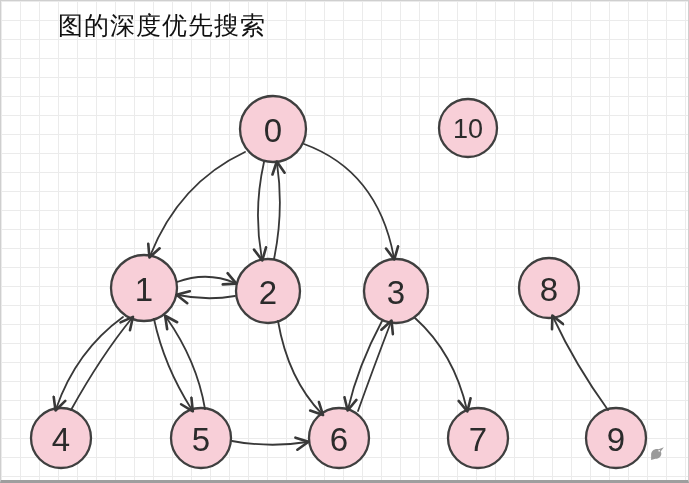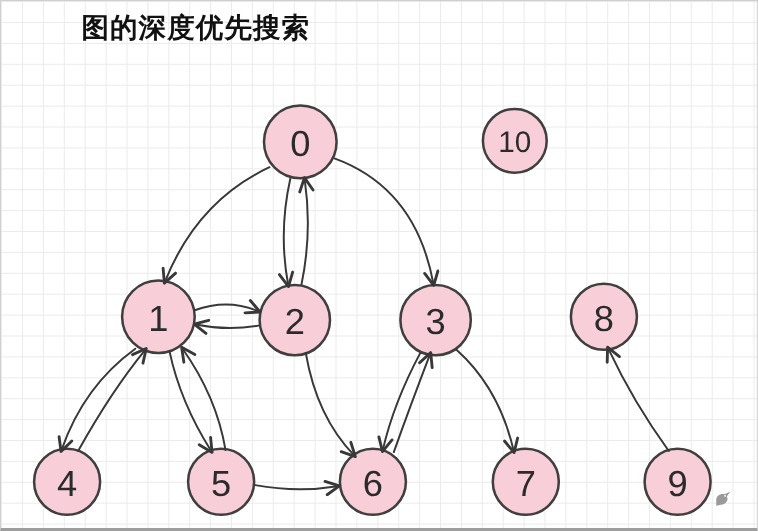--- a/index.html
+++ b/index.html
@@ -20,25 +20,24 @@
     background-size: 19px 19px;
     border: 1px solid #cfcfcf;
     border-bottom: 3px solid #9e9e9e;
     overflow: hidden;
   }
   .diagram-title {
     position: absolute;
     left: 57px;
     top: 8px;
     font-size: 25px;
-    font-weight: 700;
+    font-weight: 400;
     color: #111111;
     letter-spacing: 1px;
     white-space: nowrap;
-    padding-left: 16px;
   }
   svg.graph-canvas {
     position: absolute;
     left: 0;
     top: 0;
   }
   svg .node-circle {
     fill: #f8cfd8;
     stroke: #3f3f3f;
     stroke-width: 2.3;

